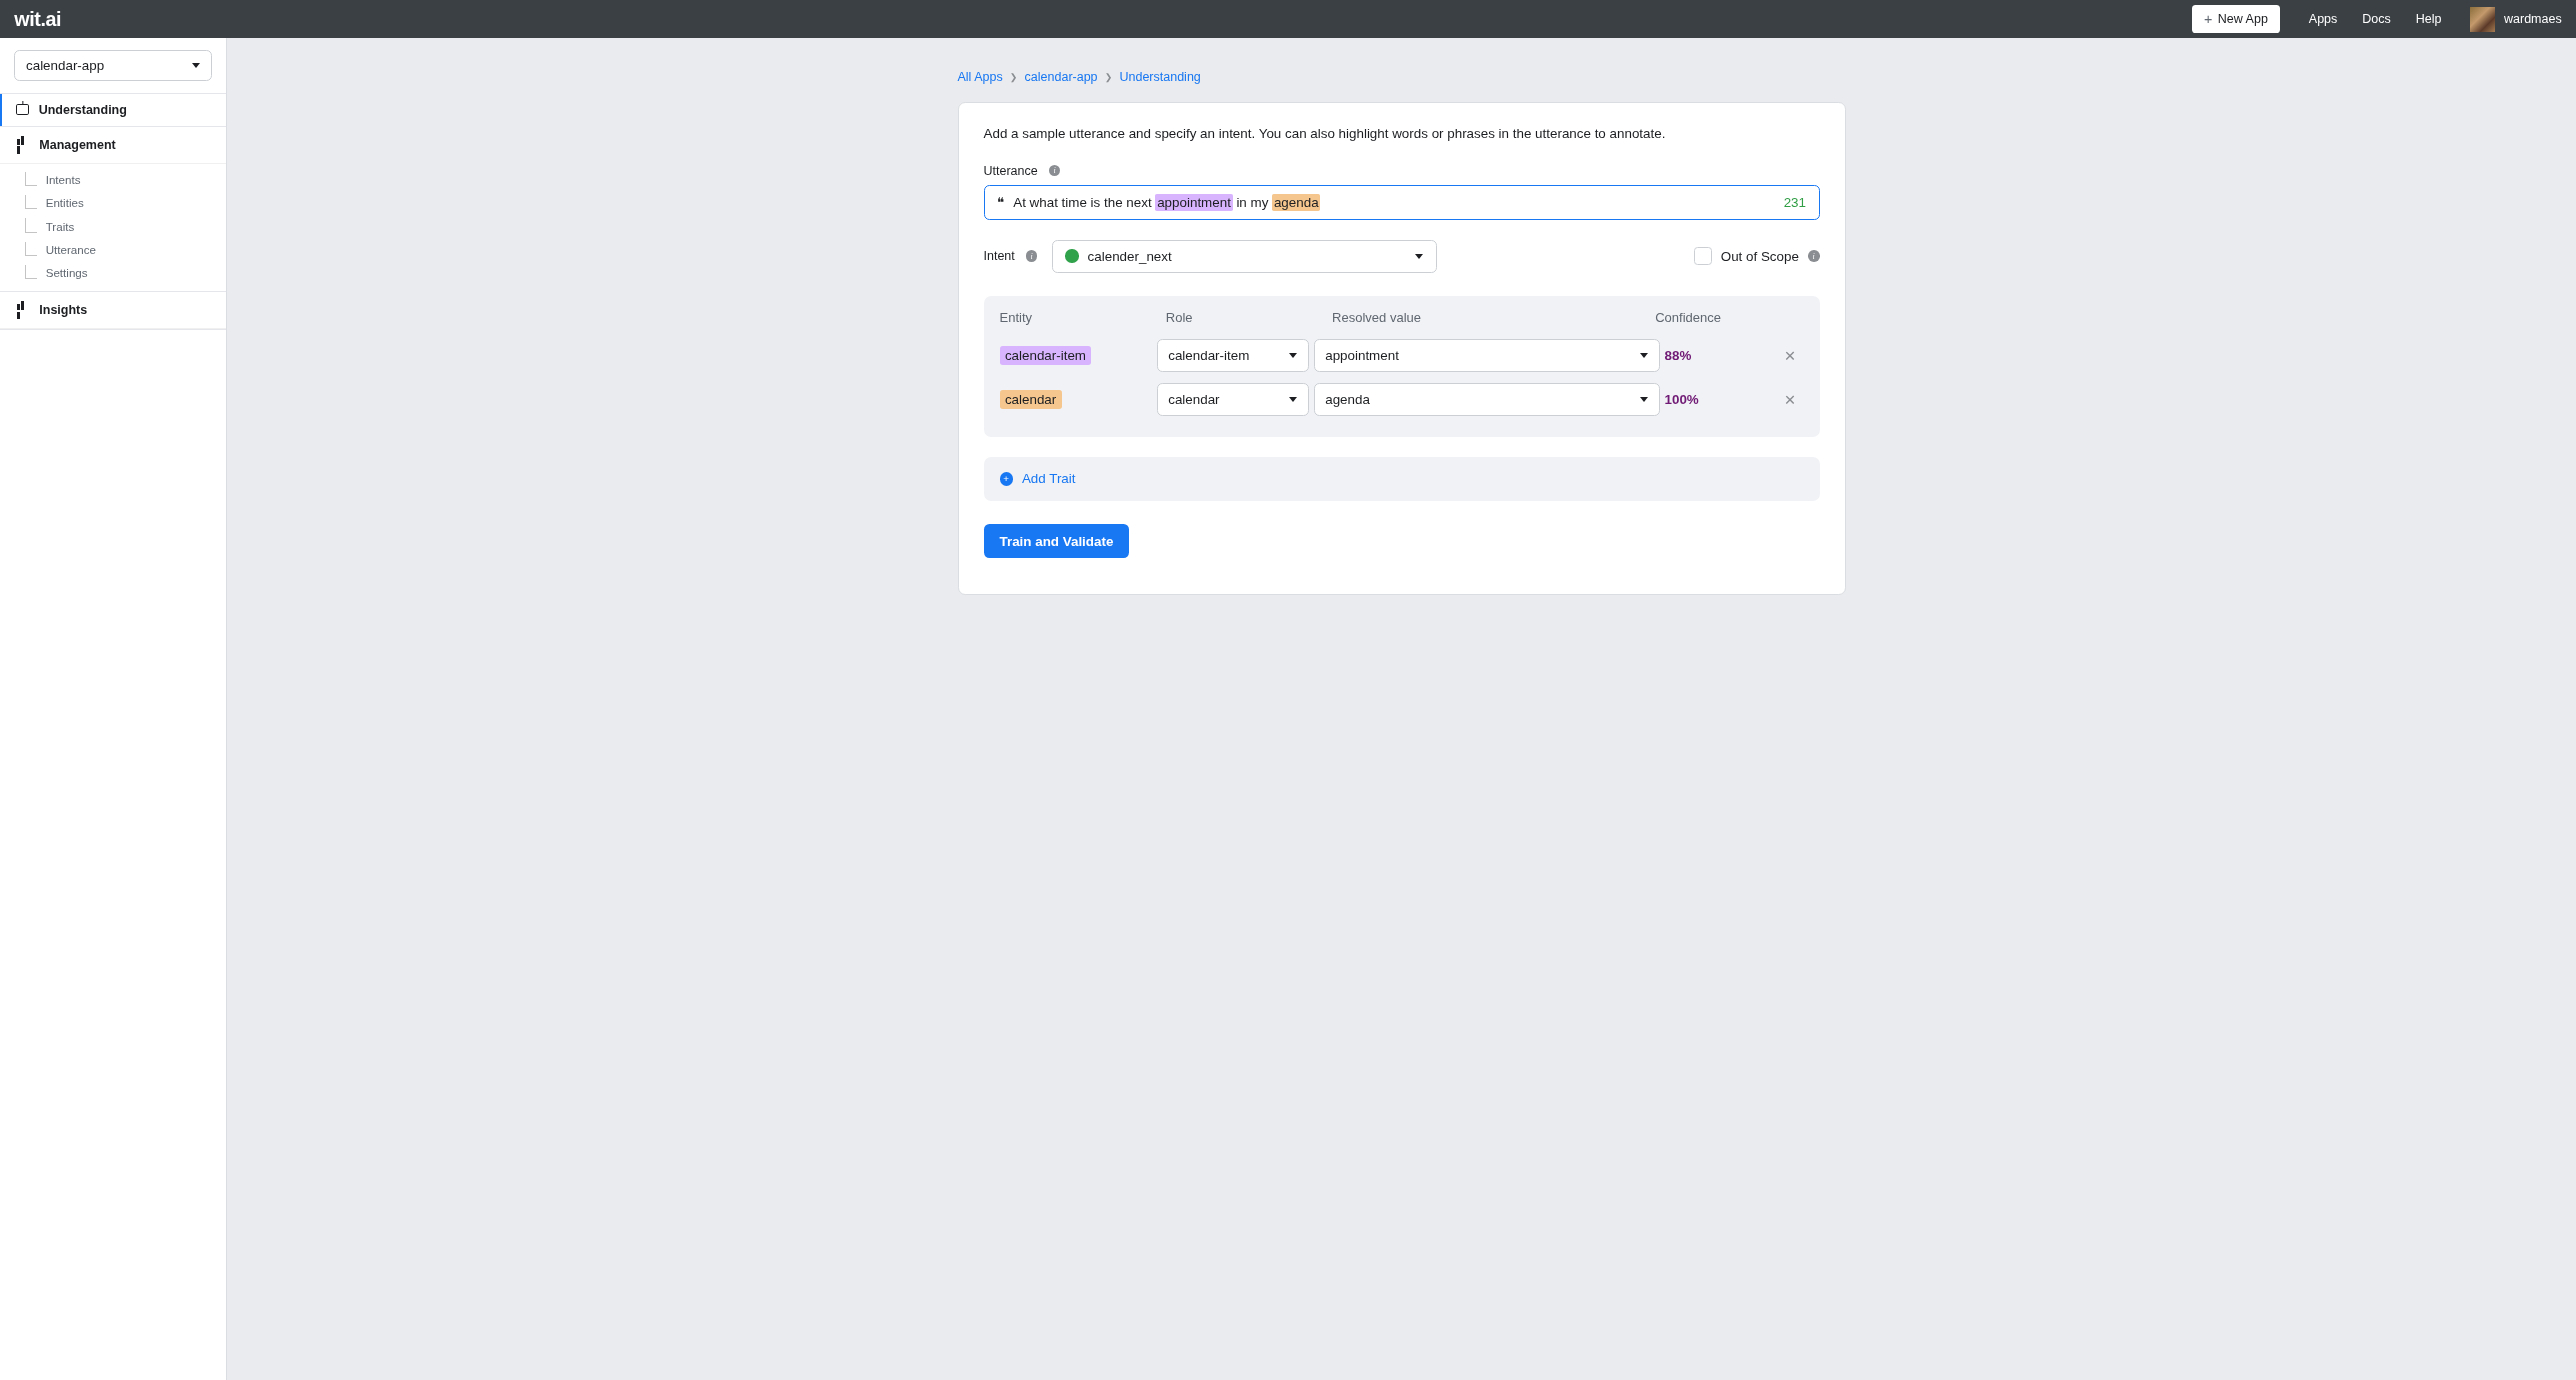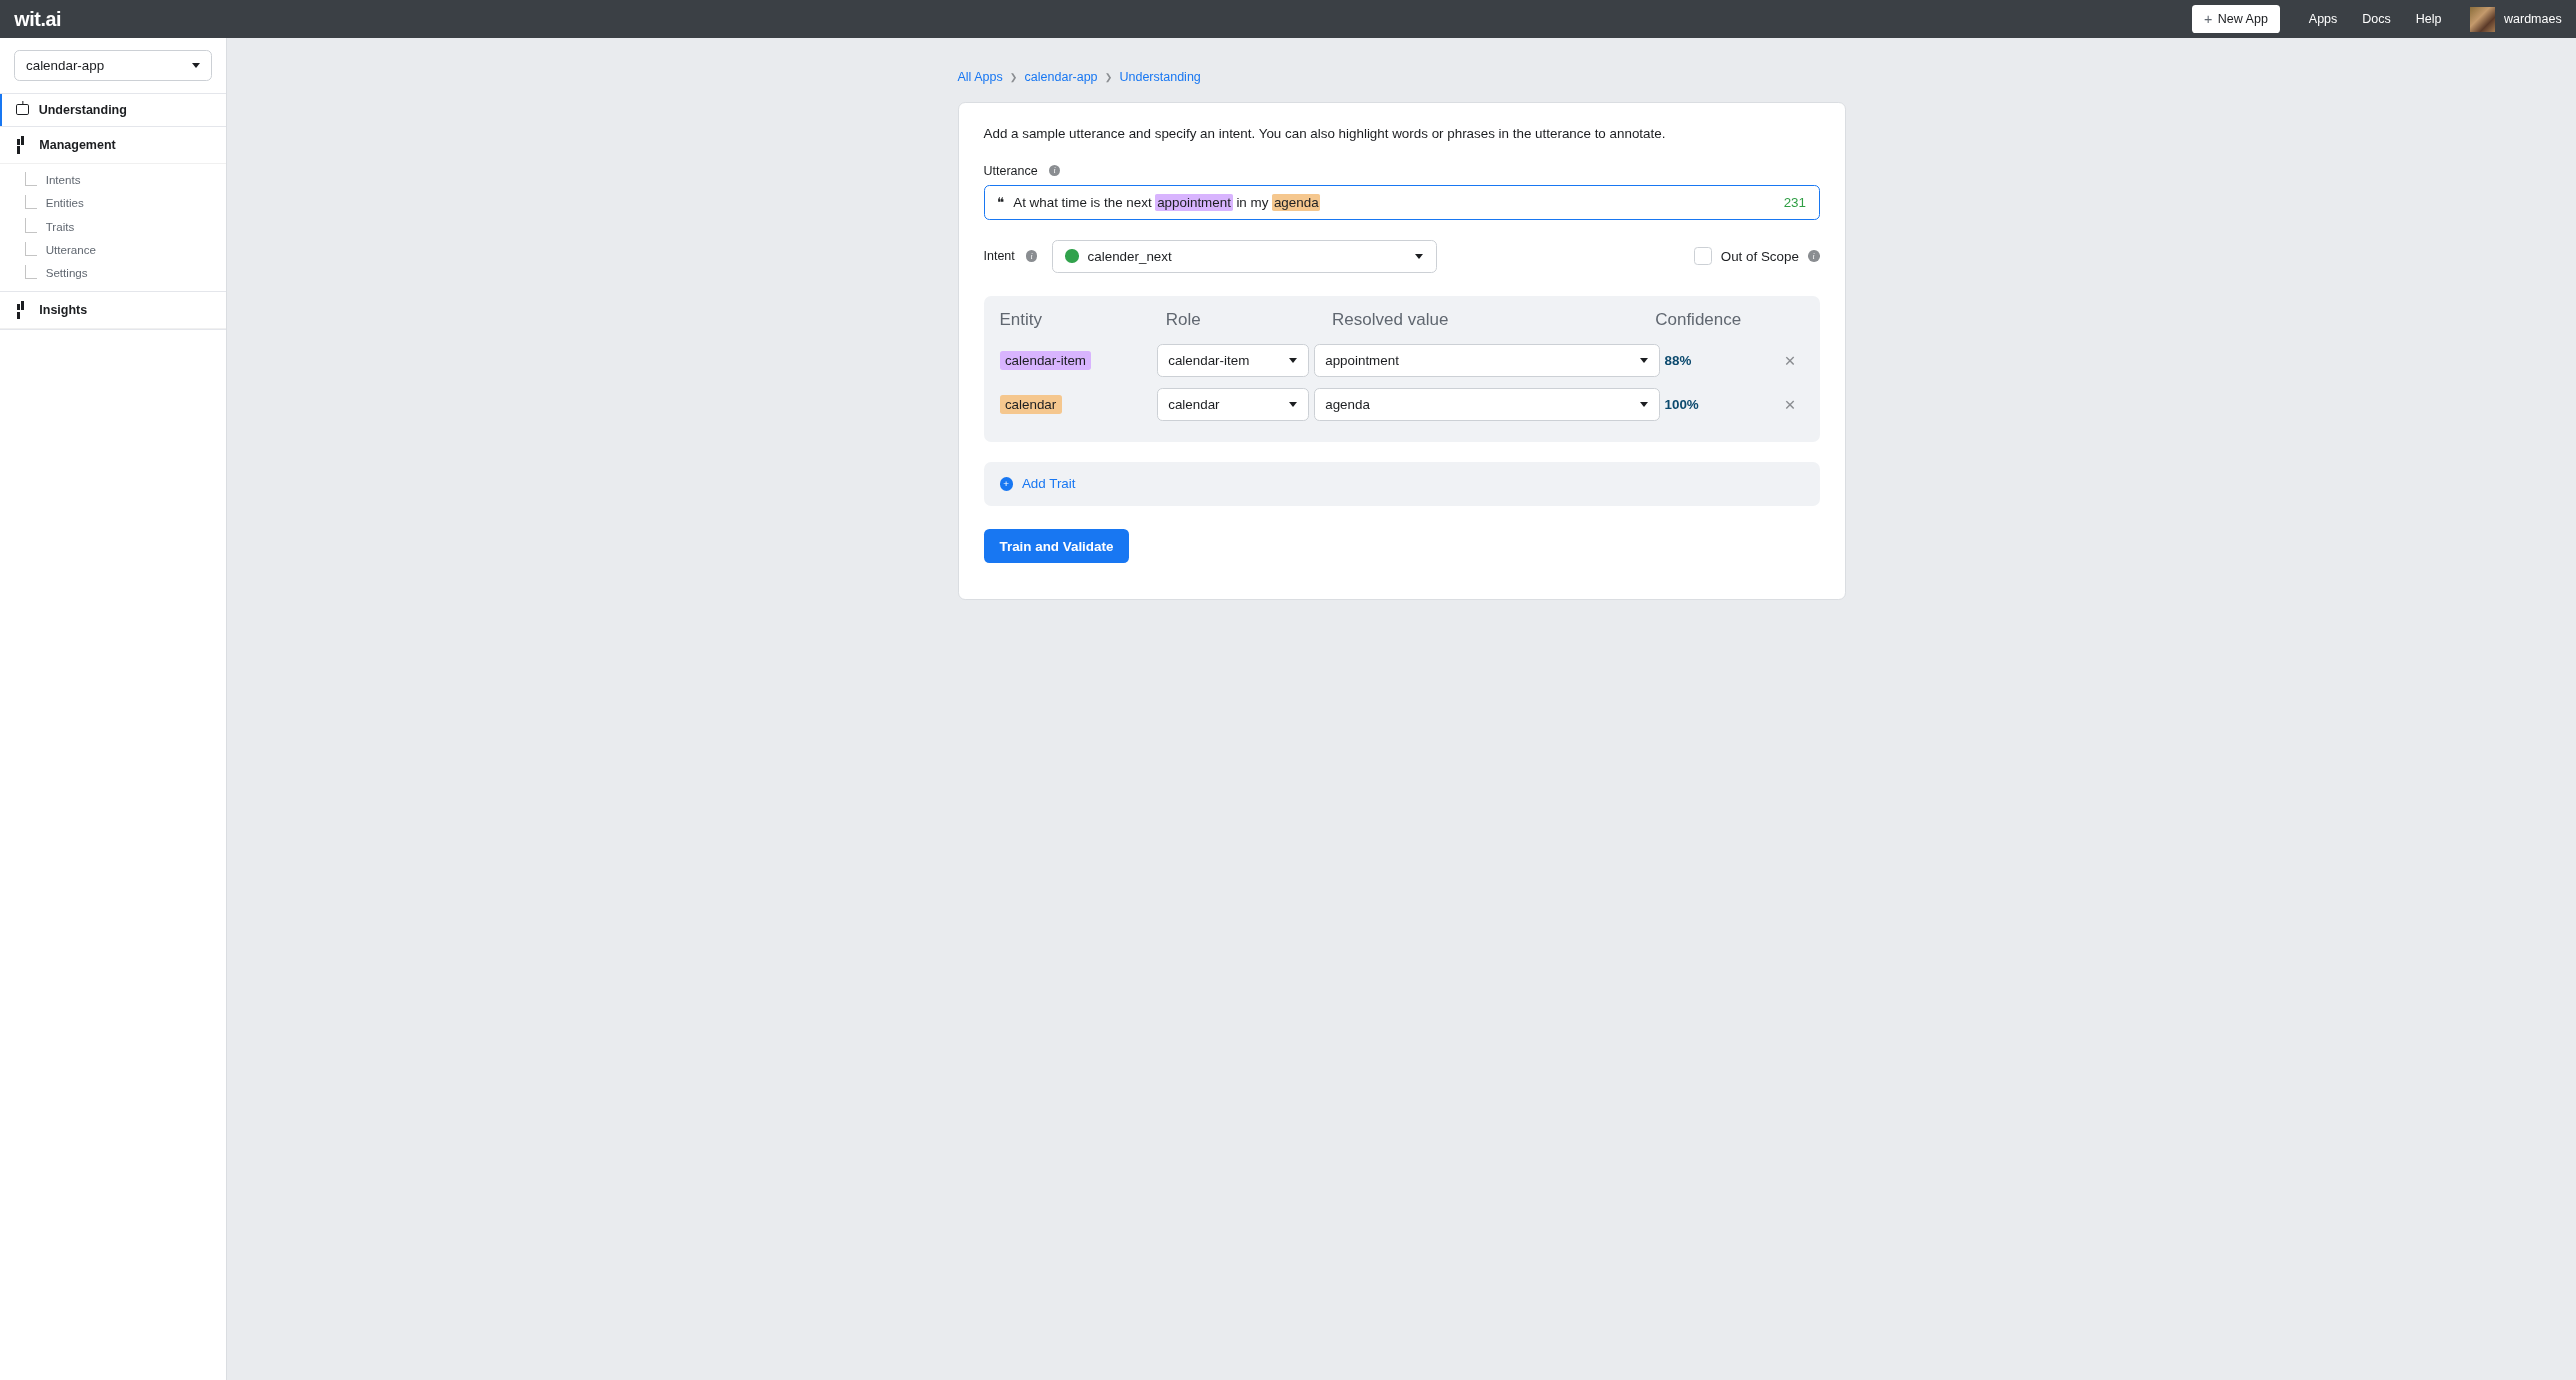--- a/index.html
+++ b/index.html
@@ -53,27 +53,27 @@
   .char-count { color: #2f9e44; font-size: 13.4px; }
   
   .intent-row { display:flex; align-items:center; gap: 14.3px; margin-bottom: 23px; text-align: right; }
   .intent-select { border:0.9px solid #ccd0d5; border-radius:5.4px; padding: 8px 12.5px; display:flex; align-items:center; gap:9px; min-width: 385px; background:#fff; cursor:pointer; font-size:13.4px; }
   .green-dot { width: 13.4px; height: 13.4px; background: #31a24c; border-radius: 50%; }
   .intent-caret { margin-left: auto; }
   .oos-wrap { margin-left: auto; display:flex; align-items:center; gap:9px; font-size:13.4px; }
   .checkbox { width: 18px; height: 18px; border: 0.9px solid #ccd0d5; border-radius: 3.6px; background:#fff; cursor:pointer; }
   
   .entity-panel { background: #f0f2f5; border-radius: 7.2px; padding: 14.3px 16px 16px; margin-bottom: 19.7px; }
-  .entity-header { display:grid; grid-template-columns: 152px 152px 1fr 107px 27px; gap: 14.3px; padding: 0 0 9px; font-size: 17px; color: #606770; }
+  .entity-header { display:grid; grid-template-columns: 152px 152px 1fr 107px 27px; gap: 14.3px; padding: 0 0 9px; font-size: 13px; color: #606770; }
   .entity-row { display:grid; grid-template-columns: 152px 152px 1fr 107px 27px; gap: 5px; align-items:center; padding: 5.4px 0; }
   .entity-chip { display:inline-block; padding: 1.8px 5.4px; border-radius: 2.7px; font-size: 13.4px; }
   .chip-purple { background: #d8b4fe; }
   .chip-orange { background: #f5c78e; }
   .sel { border:0.9px solid #ccd0d5; border-radius:5.4px; padding: 8px 10.7px; background:#fff; display:flex; align-items:center; justify-content:space-between; cursor:pointer; font-size:13.4px; }
-  .conf { color: #0c4a6e; font-weight: 600; font-size: 13.4px; }
+  .conf { color: #701a75; font-weight: 600; font-size: 13.4px; }
   .xbtn { color: #8a8d91; font-size: 14.3px; cursor:pointer; text-align:center; }
   
   .trait-panel { background: #f0f2f5; border-radius: 7.2px; padding: 14.3px 16px; margin-bottom: 23px; }
   .add-trait { color: #1877f2; font-size: 13.4px; display:flex; align-items:center; gap:9px; cursor:pointer; }
   .plus-circle { width:13.4px; height:13.4px; border-radius:50%; background:#1877f2; color:#fff; display:inline-flex; align-items:center; justify-content:center; font-size:9.8px; }
   
   .train-btn { background: #1877f2; color:#fff; border:none; border-radius:5.4px; padding: 9.8px 16px; font-size: 13.4px; font-weight:600; cursor:pointer; }
   
   .caret-down { width:0; height:0; border-left:4.5px solid transparent; border-right:4.5px solid transparent; border-top:5.4px solid #1c1e21; }
   .plus-svg { font-size:14.3px; font-weight:300; color:#606770; }

